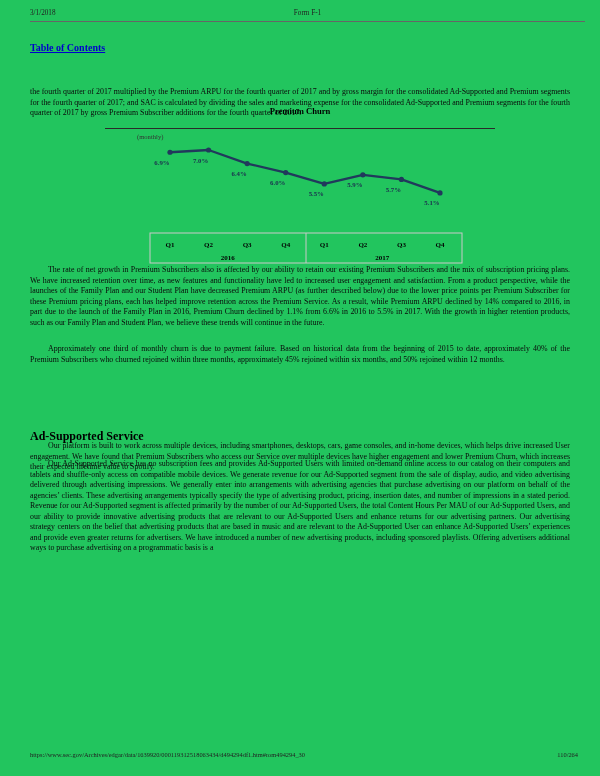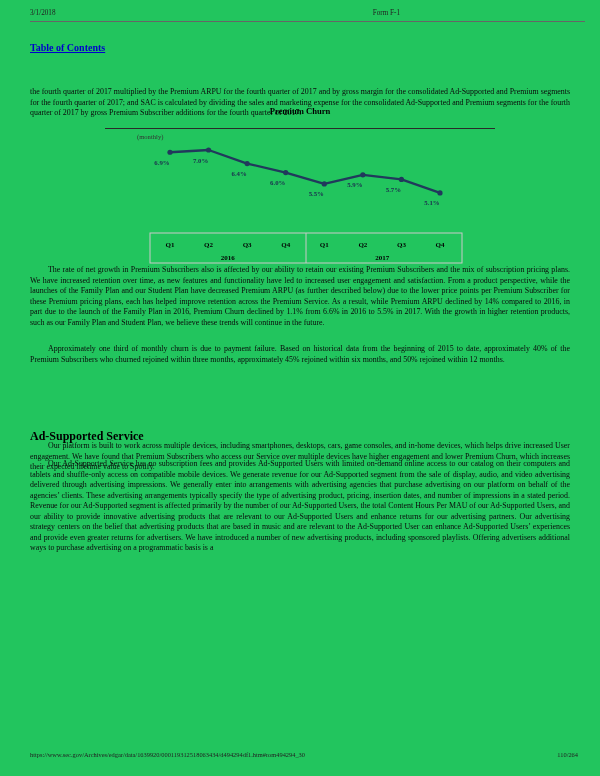--- a/index.html
+++ b/index.html
@@ -6,21 +6,21 @@
   html,body { background:#fff; }
   .page {
     position:relative; width:600px; height:776px; background:#22c55e;
     font-family:"Liberation Serif", serif; color:#000; overflow:hidden;
   }
   .hdr {
     position:absolute; top:9px; left:30px; right:15px;
     display:flex; font-size:7.2px; color:#222;
   }
   .hdr > div { flex:1; }
-  .hdr .c { text-align:right; }
+  .hdr .c { text-align:center; }
   .hdr .r { text-align:right; }
   .hdr-rule { position:absolute; top:21px; left:30px; right:15px; border-top:1px solid #666; }
   .toc {
     position:absolute; top:42px; left:30px;
     font-size:10px; font-weight:bold; color:#0000cc; text-decoration:underline; cursor:pointer;
   }
   .para {
     position:absolute; left:30px; width:540px;
     font-size:7.9px; line-height:10.55px; text-align:justify; color:#0a0a0a;
   }

